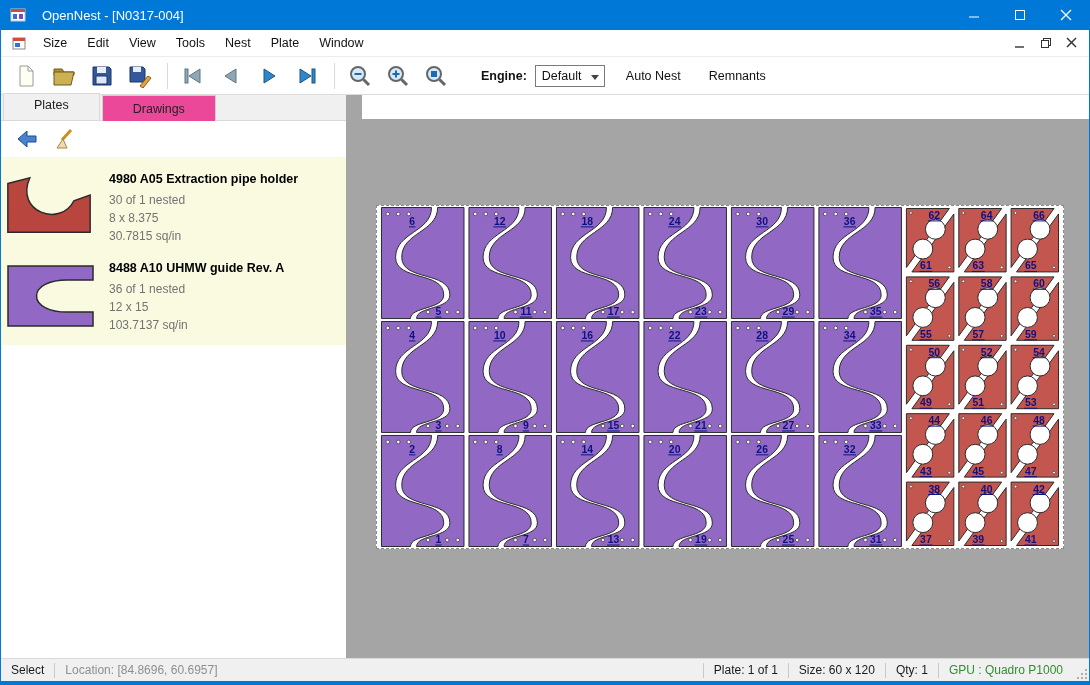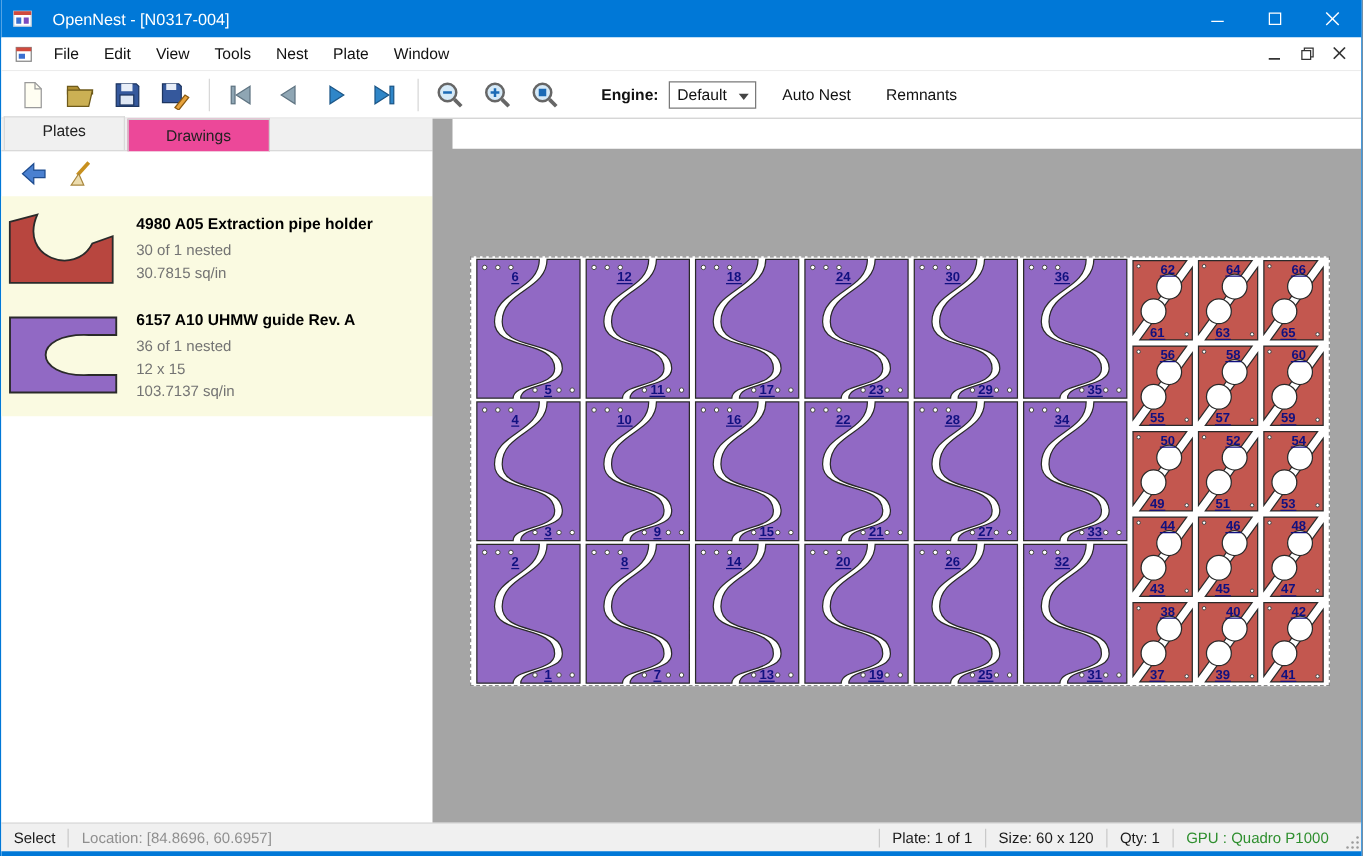--- a/index.html
+++ b/index.html
@@ -104,21 +104,21 @@
   </div>
 
   <div class="menubar">
     <span class="mdi-doc-icon">
       <svg viewBox="0 0 16 16" width="16" height="16">
           <rect x="2" y="3" width="12" height="11" fill="#fff" stroke="#888"></rect>
           <rect x="2" y="3" width="12" height="3" fill="#d04a3e"></rect>
           <rect x="4" y="8" width="5" height="4" fill="#3a6fd0"></rect>
         </svg>
     </span>
-    <span class="menu-item">File</span>
+    <span class="menu-item">Size</span>
     <span class="menu-item">Edit</span>
     <span class="menu-item">View</span>
     <span class="menu-item">Tools</span>
     <span class="menu-item">Nest</span>
     <span class="menu-item">Plate</span>
     <span class="menu-item">Window</span>
     <div class="mdi-controls">
       <span class="mdi-btn">
         <svg width="12" height="12">
             <line x1="1" y1="10" x2="10" y2="10" stroke="#333" stroke-width="1.4"></line>
@@ -244,31 +244,32 @@
       <div class="drawing-list">
         <div class="drawing-item">
           <span class="thumb">
             <svg viewBox="0 0 100 70" width="96" height="67">
                 <path d="M7 12 L30 6 C14 42 62 58 76 30 L93 24 L93 63 L7 63 Z" stroke="#2a2a2a" stroke-width="1.5" fill="#b8463f"></path>
               </svg>
           </span>
           <div class="info">
             <div class="dtitle">4980 A05 Extraction pipe holder</div>
             <div class="sub">30 of 1 nested</div>
+            <div class="sub">8 x 8.375</div>
             <div class="sub">30.7815 sq/in</div>
           </div>
         </div>
         <div class="drawing-item">
           <span class="thumb">
             <svg viewBox="0 0 100 72" width="100" height="72">
                 <path d="M7 7 L92 7 L92 21 L70 21 C24 19 24 55 70 53 L92 53 L92 67 L7 67 Z" stroke="#2a2a2a" stroke-width="1.5" fill="#9169c4"></path>
               </svg>
           </span>
           <div class="info">
-            <div class="dtitle">6157 A10 UHMW guide Rev. A</div>
+            <div class="dtitle">8488 A10 UHMW guide Rev. A</div>
             <div class="sub">36 of 1 nested</div>
             <div class="sub">12 x 15</div>
             <div class="sub">103.7137 sq/in</div>
           </div>
         </div>
       </div>
     </div>
 
     <div class="canvas">
       <div class="canvas-top"></div>

